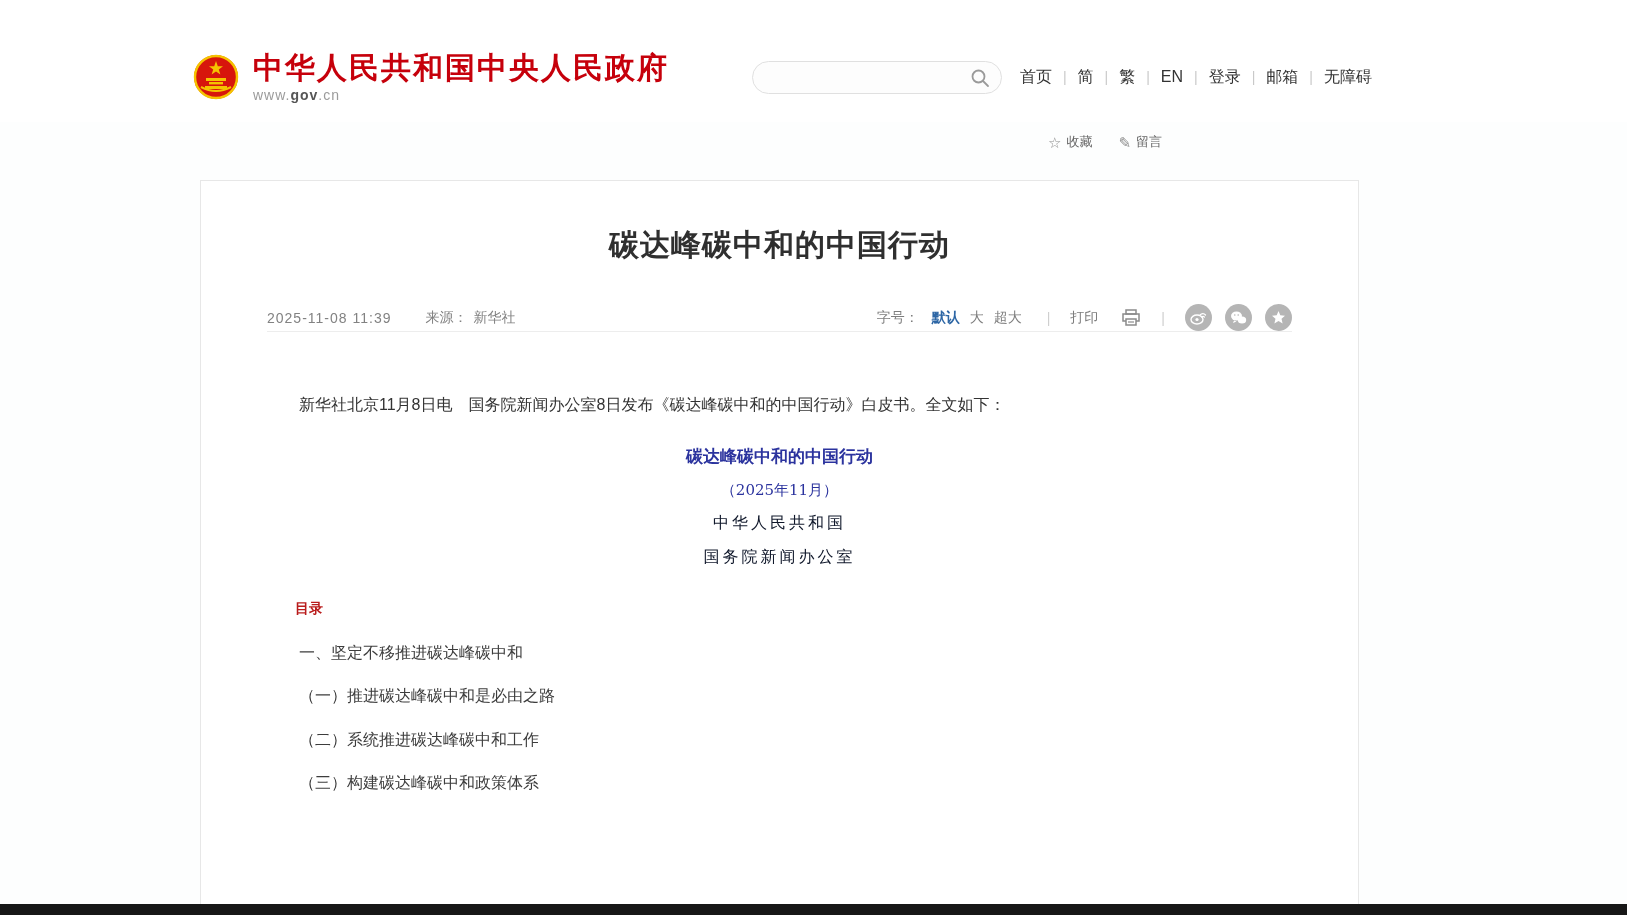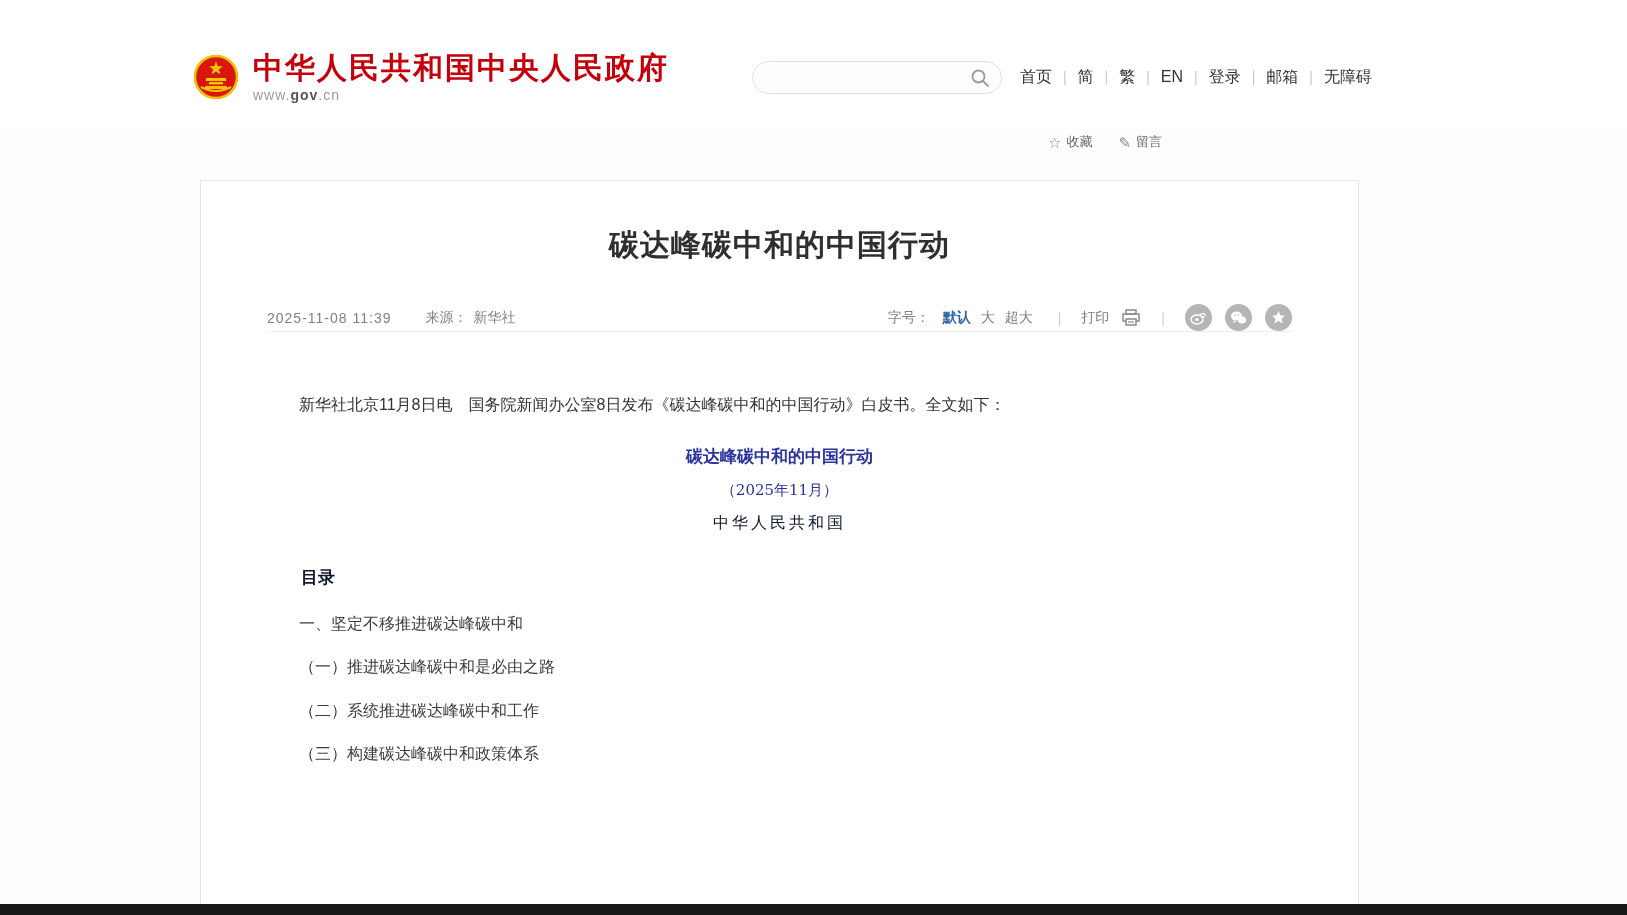--- a/index.html
+++ b/index.html
@@ -49,33 +49,33 @@
   .meta-row { margin-top:38px; display:flex; justify-content:space-between; align-items:center;
     padding-bottom:0; border-bottom:1px solid #ededed; font-size:14px; color:#828282; }
   .meta-left { display:flex; align-items:center; }
   .meta-date { letter-spacing:1px; margin-right:34px; }
   .meta-src-label { margin-right:6px; }
   .meta-right { display:flex; align-items:center; color:#7d7d7d; }
   .fs-label { margin-right:8px; }
   .fs-opt { margin:0 5px; cursor:pointer; color:#7d7d7d; }
   .fs-opt.active { color:#2d66a5; font-weight:bold; }
   .meta-sep { color:#cfcfcf; margin:0 20px; }
-  .print-wrap { display:flex; align-items:center; gap:12px; cursor:pointer; }
+  .print-wrap { display:flex; align-items:center; gap:23px; cursor:pointer; }
   .share-icons { display:flex; align-items:center; gap:13px; }
   .share-circle { width:27px; height:27px; border-radius:50%; background:#b5b5b5;
     display:flex; align-items:center; justify-content:center; cursor:pointer; }
 
   
   .lead { margin-top:60px; font-size:16px; color:#333; line-height:1.6; text-indent:2em; }
   .doc-title { margin-top:27px; text-align:center; font-size:17px; font-weight:bold; color:#2b339e; }
   .doc-date { margin-top:13px; text-align:center; font-size:15px; color:#2b339e;
     font-family:"DejaVu Serif","Liberation Serif",serif; }
   .doc-org { margin-top:13px; text-align:center; font-size:16px; color:#0f172a;
     font-family:"DejaVu Serif","Liberation Serif",serif; letter-spacing:3px; }
-  .toc-heading { margin-top:32px; padding-left:2em; font-size:17px; font-weight:bold; color:#0f172a; }
+  .toc-heading { margin-top:32px; padding-left:2em; font-size:14px; font-weight:bold; color:#b91c1c; }
   .toc-item { margin-top:26px; padding-left:2em; font-size:16px; color:#3d3d3d; line-height:1.1; }
 
   
   .bottom-bar { position:absolute; left:0; bottom:0; width:100%; height:11px; background:#171717; }
 </style>
 </head>
 <body>
 
 <div class="top-header">
   <div class="logo-wrap">
@@ -186,20 +186,21 @@
           </span>
         </span>
       </div>
     </div>
 
     <p class="lead">新华社北京11月8日电　国务院新闻办公室8日发布《碳达峰碳中和的中国行动》白皮书。全文如下：</p>
 
     <div class="doc-title">碳达峰碳中和的中国行动</div>
     <div class="doc-date">（2025年11月）</div>
     <div class="doc-org">中华人民共和国</div>
+    <div class="doc-org">国务院新闻办公室</div>
 
     <div class="toc-heading">目录</div>
     <div class="toc-item">一、坚定不移推进碳达峰碳中和</div>
     <div class="toc-item">（一）推进碳达峰碳中和是必由之路</div>
     <div class="toc-item">（二）系统推进碳达峰碳中和工作</div>
     <div class="toc-item">（三）构建碳达峰碳中和政策体系</div>
 
   </div>
 </div>
 

